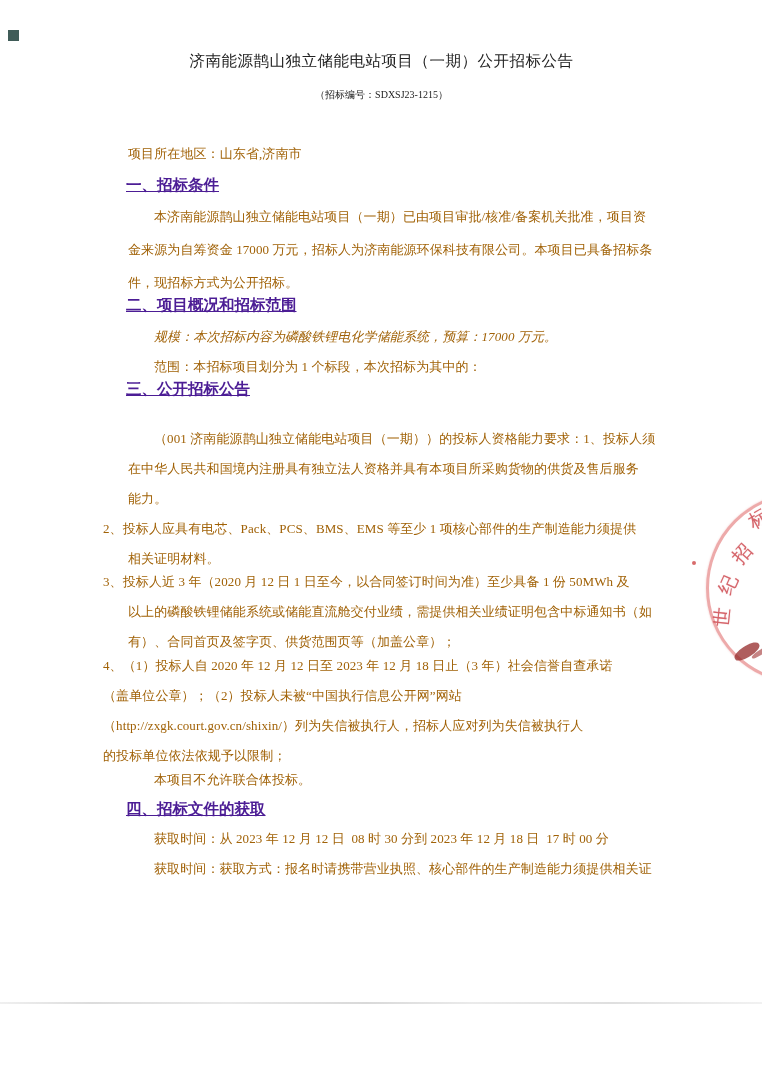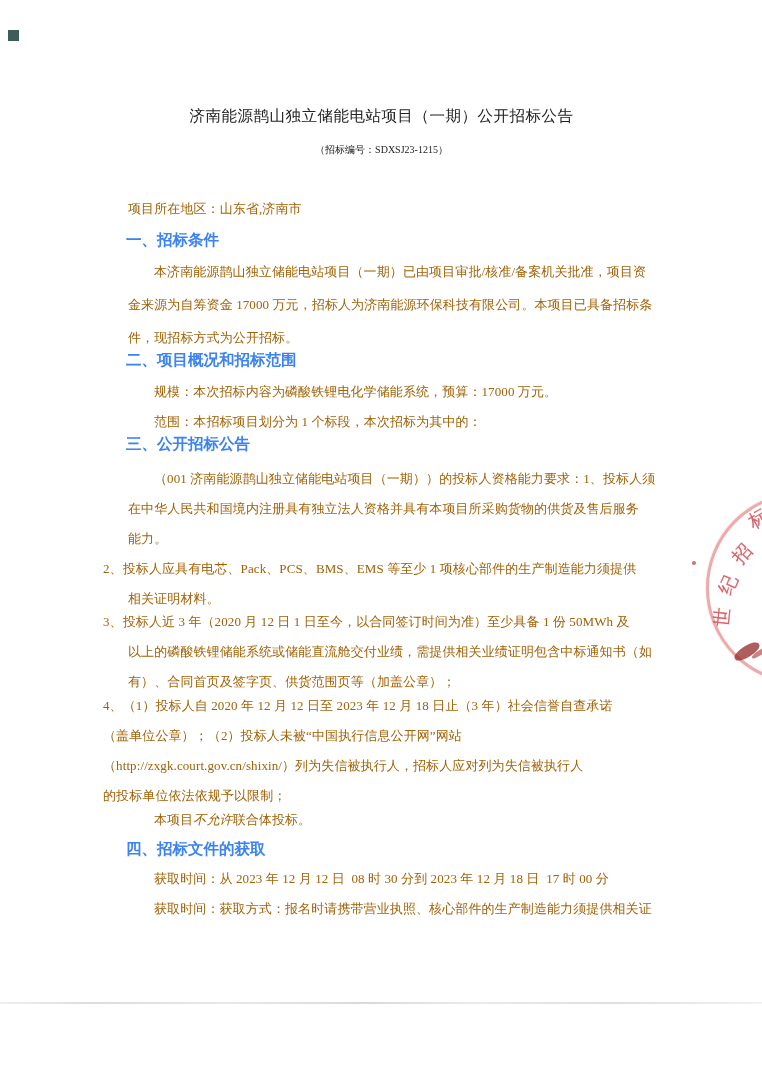--- a/index.html
+++ b/index.html
@@ -6,21 +6,21 @@
   .page{
     position:relative;
     width:762px;height:1077px;
     background:#ffffff;
     overflow:hidden;
     font-family:"Liberation Serif","DejaVu Serif",serif;
     color:#2b2b2b;
   }
   .doc{
     position:absolute;left:103px;top:0;width:560px;
-    padding-top:103px;
+    padding-top:48px;
   }
   .doc-title{
     margin-left:25px;width:507px;
     text-align:center;
     font-size:15.5px;line-height:26px;
     letter-spacing:0.5px;color:#222;
     white-space:pre;
   }
   .doc-subtitle{
     margin-top:8px;margin-left:25px;width:507px;
@@ -36,28 +36,29 @@
     white-space:pre;
   }
   .p1{line-height:33px;}
   .indent{text-indent:2em;}
   .out{margin-left:0;}
   .heading{
     margin-left:23px;
     font-family:"Liberation Sans","DejaVu Sans",sans-serif;
     font-weight:bold;
     font-size:15.5px;line-height:30px;
-    color:#3b82f6;
+    color:#4c1d95;
     white-space:pre;
+    text-decoration:underline;
   }   .mt31{margin-top:31px;}
   .mt1{margin-top:1px;}   .mtm9{margin-top:-9px;}
-  .mt2{margin-top:2px;}   .mtm8{margin-top:-8px;}
-  .mt5{margin-top:5px;}   .mtm7{margin-top:-7px;}
+  .mt2{margin-top:2px;font-style:italic;}   .mtm8{margin-top:-8px;}
+  .mt5{margin-top:20px;}   .mtm7{margin-top:-7px;}
   .mtm6{margin-top:-6px;} .mtm1{margin-top:-1px;}
-  .em-italic{font-style:italic;}
+  .em-italic{}
 
   
   .stamp{position:absolute;left:0;top:0;width:762px;height:1077px;pointer-events:none;}
   .stamp-circle{
     position:absolute;left:706px;top:492px;
     width:186px;height:186px;
     border-radius:50%;
     border:3px solid rgba(222,100,100,0.55);
     box-shadow:0 0 2px rgba(222,100,100,0.35);
   }

